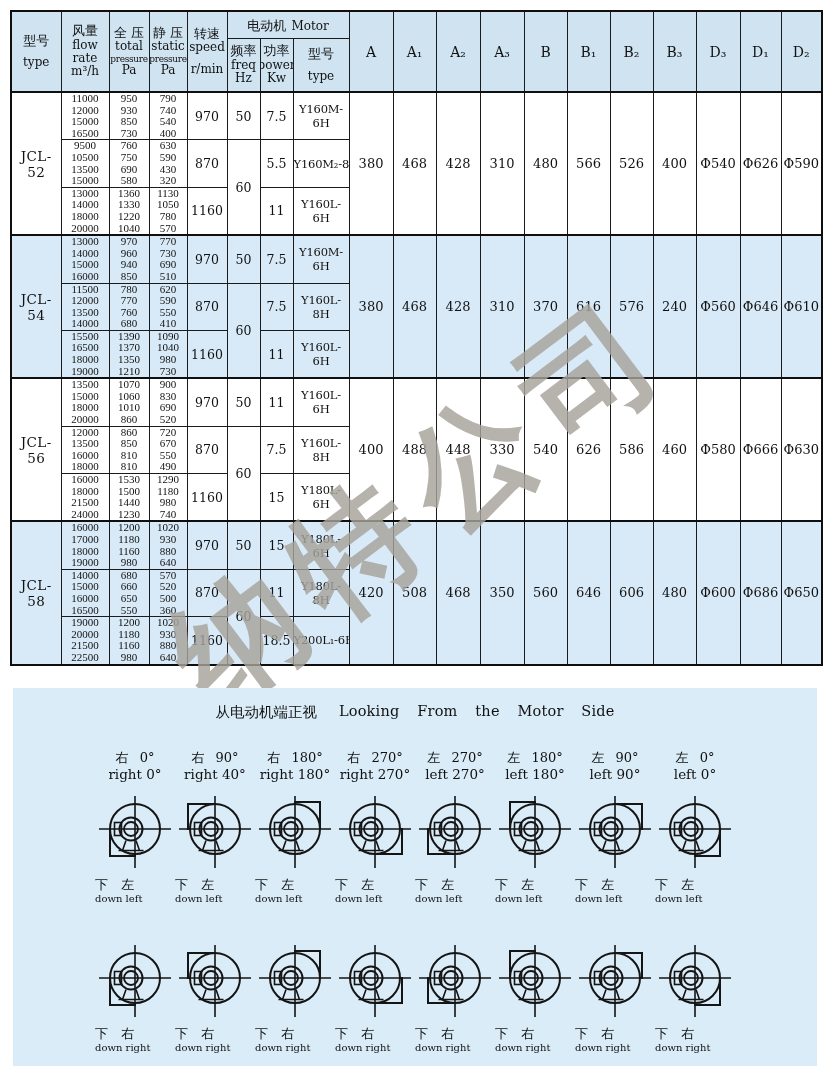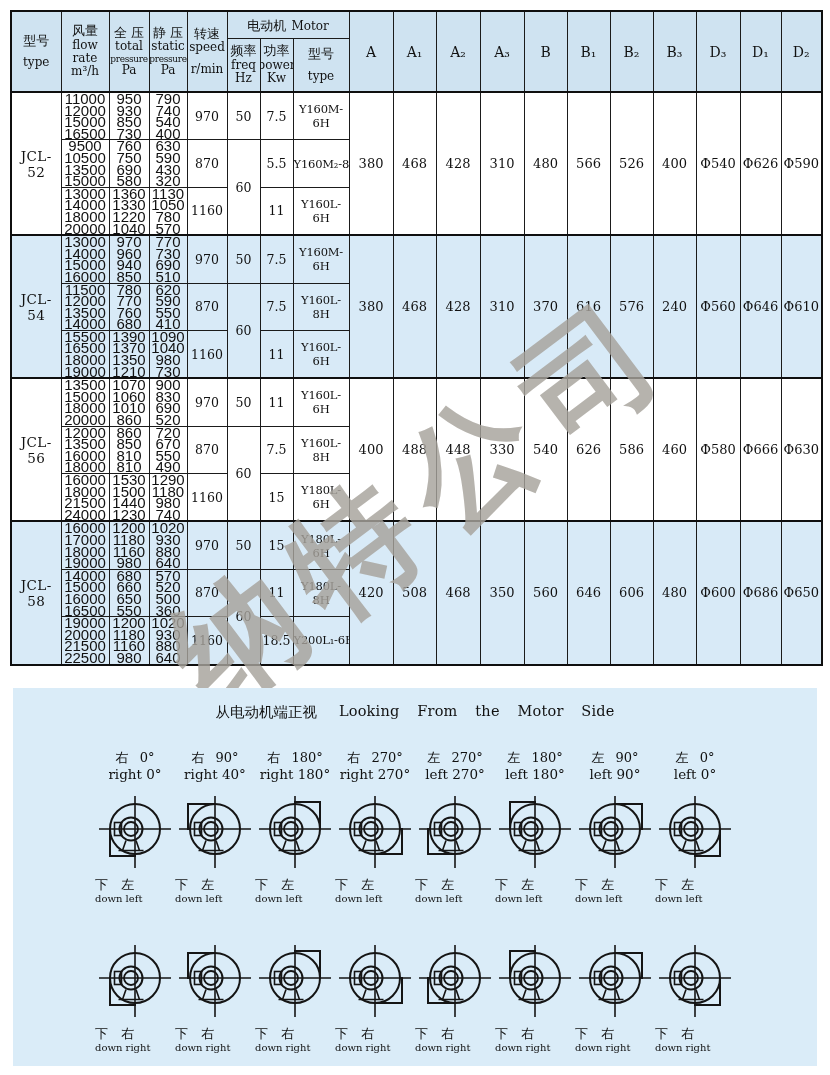--- a/index.html
+++ b/index.html
@@ -20,21 +20,21 @@
   .hstack{display:flex;flex-direction:column;justify-content:center;align-items:center;line-height:1.12}
   .hzh{font-size:13px}
   .hen{font-size:12px}
   .hsm{font-size:9px;letter-spacing:-.3px}
   .hgap{height:8px}
   .dimh{font-size:14px}
   tbody tr{height:46px}
   tbody td{background:#ffffff}
   tbody tr.shaded td{background:#d8eaf7}
   tbody tr.sec td{border-top:2.5px solid #0f0f0f}
-  td.vals{font-size:15px;line-height:11.6px;white-space:pre-line;font-family:Liberation Sans, sans-serif}
+  td.vals{font-size:11px;line-height:11.6px;white-space:pre-line;font-family:Liberation Serif, serif}
   td.num{font-size:12.5px}
   td.motor{font-size:11.5px;letter-spacing:-.2px}
   td.model{font-size:13.5px;letter-spacing:.4px}
   td.dim{font-size:13px}
   
   .watermark{
     position:absolute;left:225px;top:600px;z-index:3;
     transform-origin:0 100%;transform:rotate(-37deg);
     font-size:126px;line-height:126px;letter-spacing:20px;white-space:nowrap;
     color:#a7a39c;opacity:.82;pointer-events:none;font-weight:bold;

